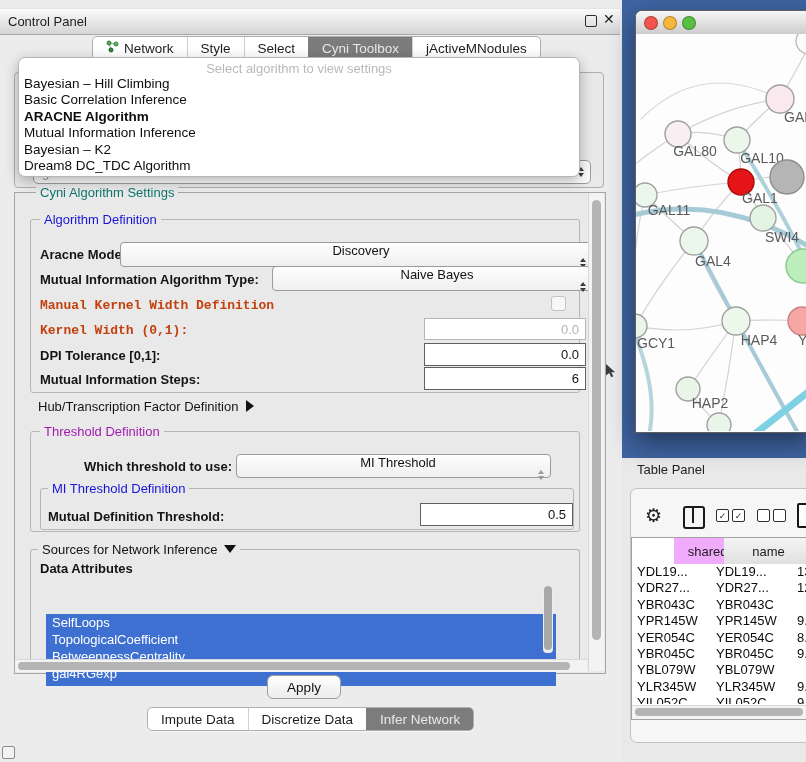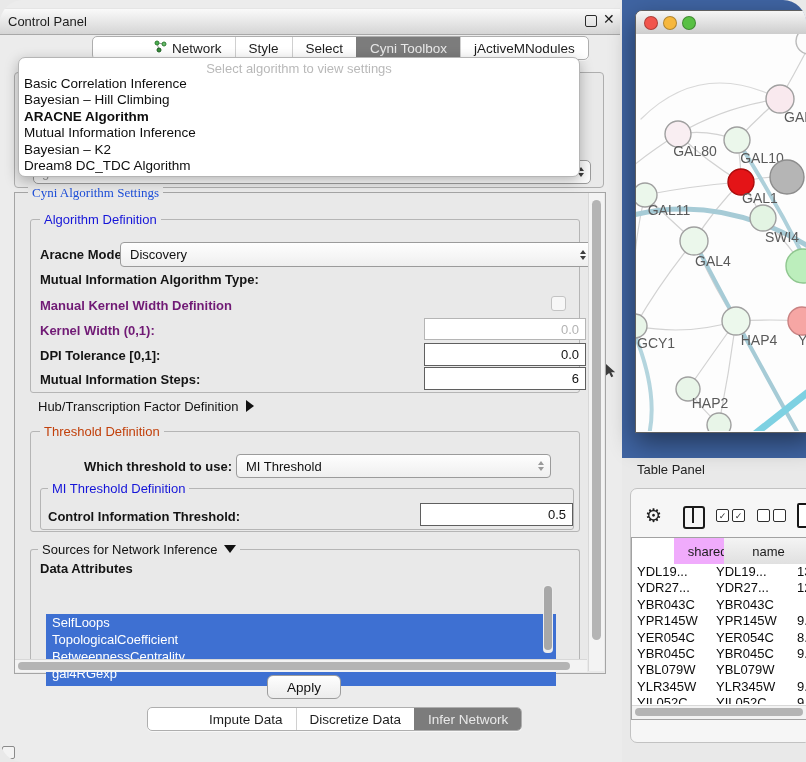--- a/index.html
+++ b/index.html
@@ -1,33 +1,33 @@
 <!DOCTYPE html>
 <html><head>
 <meta charset="utf-8">
 <style>
   html,body{margin:0;padding:0;background:#e9e9e9;}
   .screen{position:relative;width:806px;height:762px;overflow:hidden;
-          font-family:"Liberation Sans","DejaVu Sans",sans-serif;color:#111;border-radius:23px;}
+          font-family:"Liberation Sans","DejaVu Sans",sans-serif;color:#111;}
   .abs{position:absolute;}
 
   
   .left-pane{left:0;top:0;width:622px;height:762px;background:#ececec;}
   .cp-titlebar{left:0;top:8px;width:620px;height:25px;
     background:linear-gradient(#fafafa,#d5d5d5);
     border-top:1px solid #e5e5e5;border-bottom:1px solid #a8a8a8;
     display:flex;align-items:center;font-size:13px;}
   .cp-title{margin-left:8px;color:#1c1c1c;}
   .float-ic{position:absolute;left:585px;top:6px;width:10px;height:10px;
     border:1.5px solid #2b2b2b;border-radius:2px;}
   .close-ic{position:absolute;left:603px;top:2px;font-size:14px;font-weight:bold;color:#1b1b1b;}
 
   
   .seg{display:flex;border:1px solid #aeaeae;border-radius:5px;background:#fff;
-       overflow:hidden;height:22px;align-items:stretch;box-shadow:0 1px 0 rgba(255,255,255,.6);padding-left:48px;}
+       overflow:hidden;height:22px;align-items:stretch;box-shadow:0 1px 0 rgba(255,255,255,.6);}
   .seg-item{display:flex;align-items:center;gap:5px;padding:0 13px;font-size:13.5px;
        color:#1d1d1d;border-left:1px solid #d0d0d0;white-space:nowrap;}
   .seg-item:first-child{border-left:none;}
   .seg-item.active{background:#7c7c7c;color:#e9e9e9;border-left-color:#7c7c7c;}
 
   
   .popup{left:18px;top:57px;width:560px;height:118px;background:#ffffff;
     border:1px solid #b5b5b5;border-radius:7px;z-index:30;
     box-shadow:0 4px 14px rgba(0,0,0,.28);}
   .popup-head{text-align:center;color:#b9b9b9;font-size:13px;padding-top:3px;}
@@ -39,29 +39,29 @@
     border-radius:4px;background:#e9e9e9;}
   .bg-combo{left:33px;top:160px;width:548px;height:22px;border:1px solid #9c9c9c;
     border-radius:5px;background:#fbfbfb;display:flex;align-items:center;
     font-size:13px;color:#9a9a9a;padding-left:8px;}
 
   
   .settings-wrap{left:14px;top:192px;width:590px;height:480px;border:1px solid #a5a5a5;
     background:#e9e9e9;overflow:hidden;}
   .legend{position:absolute;background:#e9e9e9;padding:0 4px;font-size:13px;z-index:5;white-space:nowrap;}
   .legend.blue{color:#1515d8;text-align:center;}
-  .legend.green{color:#c2410c;}
+  .legend.green{color:#a21caf;}
   .gb{position:absolute;border:1px solid #b5b5b5;border-radius:3px;}
   .lbl{position:absolute;font-size:13px;font-weight:bold;color:#141414;white-space:nowrap;}
-  .lbl.dis{color:#701a75;}
+  .lbl.dis{color:#c2410c;font-family:Liberation Mono, monospace;}
   .lbl.mid{font-weight:500;}
 
   .combo{position:absolute;background:linear-gradient(#fefefe,#efefef);
     border:1px solid #9b9b9b;border-radius:4px;display:flex;align-items:center;
-    font-size:13px;padding-left:9px;color:#111;}
+    font-size:13px;padding-left:9px;color:#111;flex-direction:column;}
   .stepper{margin-left:auto;margin-right:6px;display:flex;flex-direction:column;gap:2px;}
   .tri-up{width:0;height:0;border-left:3.5px solid transparent;border-right:3.5px solid transparent;border-bottom:4.5px solid #3c3c3c;}
   .tri-down{width:0;height:0;border-left:3.5px solid transparent;border-right:3.5px solid transparent;border-top:4.5px solid #3c3c3c;}
   .combo.gray .tri-up{border-bottom-color:#9a9a9a;}
   .combo.gray .tri-down{border-top-color:#9a9a9a;}
 
   .field{position:absolute;background:#fff;border:1px solid #b5b5b5;font-size:13px;
     display:flex;align-items:center;justify-content:flex-end;padding-right:6px;}
   .field.dark{border-color:#5f5f5f;}
   .field.dis{color:#b3b3b3;}
@@ -160,45 +160,52 @@
     <span>galFiltered.sif default node</span>
     <span class="stepper">
         <span class="tri-up"></span>
         <span class="tri-down"></span>
       </span>
   </div>
 
   <div class="abs popup">
     <div class="popup-head">Select algorithm to view settings</div>
     <div id="popup-items">
+        <div class="popup-item">Bayesian – Hill Climbing</div>
         <div class="popup-item">Basic Correlation Inference</div>
-        <div class="popup-item">Bayesian – Hill Climbing</div>
         <div class="popup-item bold">ARACNE Algorithm</div>
         <div class="popup-item">Mutual Information Inference</div>
         <div class="popup-item">Bayesian – K2</div>
         <div class="popup-item">Dream8 DC_TDC Algorithm</div>
       </div>
   </div>
 
   <div class="abs settings-wrap"></div>
-  <span class="legend abs" style="left:28px;top:185px;color:#1d4ed8;font-family:Liberation Serif, serif;">Cyni Algorithm Settings</span>
+  <span class="legend abs" style="left:36px;top:185px;color:#0f766e;">Cyni Algorithm Settings</span>
 
   <div class="abs gb" style="left:30px;top:219px;width:548px;height:172px;"></div>
   <span class="legend blue abs" style="left:40px;top:212px;">Algorithm Definition</span>
 
   <span class="lbl" style="left:40px;top:247px;">Aracne Mode:</span>
   <div class="combo" style="left:120px;top:242px;width:462px;height:23px;">
     <span>Discovery</span>
     <span class="stepper">
         <span class="tri-up"></span>
         <span class="tri-down"></span>
       </span>
   </div>
 
   <span class="lbl" style="left:40px;top:272px;">Mutual Information Algorithm Type:</span>
+  <div class="combo" style="left:272px;top:266px;width:310px;height:23px;">
+    <span>Naive Bayes</span>
+    <span class="stepper">
+        <span class="tri-up"></span>
+        <span class="tri-down"></span>
+      </span>
+  </div>
 
   <span class="lbl dis" style="left:40px;top:298px;">Manual Kernel Width Definition</span>
   <span class="cb" style="left:551px;top:296px;"></span>
 
   <span class="lbl dis" style="left:40px;top:323px;">Kernel Width (0,1):</span>
   <div class="field dis" style="left:424px;top:318px;width:154px;height:20px;">
     <span>0.0</span>
   </div>
 
   <span class="lbl" style="left:40px;top:348px;">DPI Tolerance [0,1]:</span>
@@ -223,21 +230,21 @@
     <span>MI Threshold</span>
     <span class="stepper">
         <span class="tri-up"></span>
         <span class="tri-down"></span>
       </span>
   </div>
 
   <div class="abs gb" style="left:40px;top:488px;width:532px;height:40px;"></div>
   <span class="legend blue abs" style="left:48px;top:481px;">MI Threshold Definition</span>
 
-  <span class="lbl" style="left:48px;top:509px;">Control Information Threshold:</span>
+  <span class="lbl" style="left:48px;top:509px;">Mutual Definition Threshold:</span>
   <div class="field dark" style="left:420px;top:503px;width:145px;height:21px;">
     <span>0.5</span>
   </div>
 
   <div class="abs gb" style="left:30px;top:549px;width:548px;height:120px;border-bottom:none;"></div>
   <span class="legend abs" style="left:38px;top:542px;color:#111;">
     <span>Sources for Network Inference</span><span class="tri-dn-lg"></span>
   </span>
   <span class="lbl" style="left:40px;top:561px;">Data Attributes</span>
 

